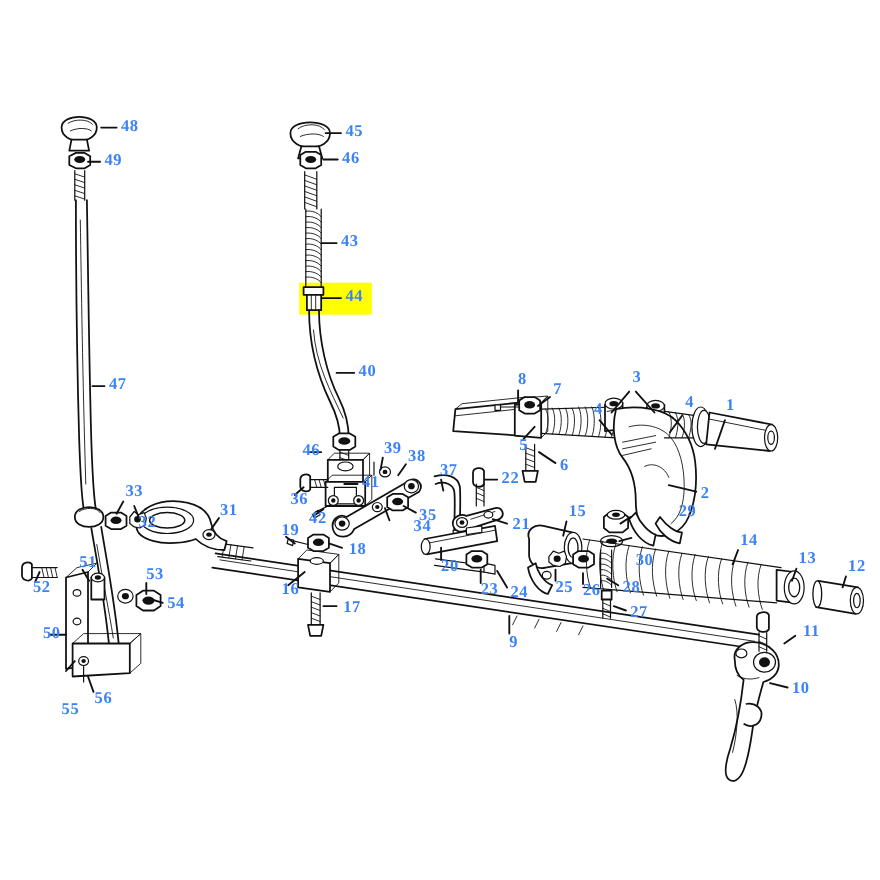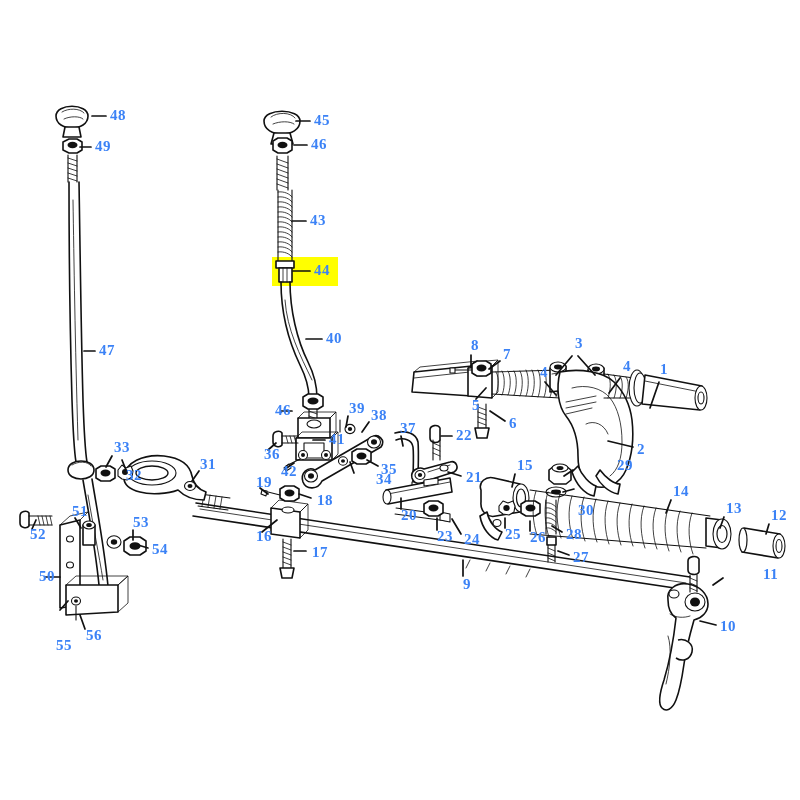--- a/index.html
+++ b/index.html
@@ -526,21 +526,21 @@
       <div class="callout" style="left: 637px; top: 442px;">2</div>
       <div class="callout" style="left: 575px; top: 336px;">3</div>
       <div class="callout" style="left: 623px; top: 359px;">4</div>
       <div class="callout" style="left: 540px; top: 365px;">4</div>
       <div class="callout" style="left: 472px; top: 398px;">5</div>
       <div class="callout" style="left: 509px; top: 416px;">6</div>
       <div class="callout" style="left: 503px; top: 347px;">7</div>
       <div class="callout" style="left: 471px; top: 338px;">8</div>
       <div class="callout" style="left: 463px; top: 577px;">9</div>
       <div class="callout" style="left: 720px; top: 619px;">10</div>
-      <div class="callout" style="left: 763px; top: 567px;">11</div>
+      <div class="callout" style="left: 730px; top: 567px;">11</div>
       <div class="callout" style="left: 771px; top: 508px;">12</div>
       <div class="callout" style="left: 726px; top: 501px;">13</div>
       <div class="callout" style="left: 673px; top: 484px;">14</div>
       <div class="callout" style="left: 517px; top: 458px;">15</div>
       <div class="callout" style="left: 256px; top: 529px;">16</div>
       <div class="callout" style="left: 312px; top: 545px;">17</div>
       <div class="callout" style="left: 317px; top: 493px;">18</div>
       <div class="callout" style="left: 256px; top: 475px;">19</div>
       <div class="callout" style="left: 401px; top: 508px;">20</div>
       <div class="callout" style="left: 466px; top: 470px;">21</div>

